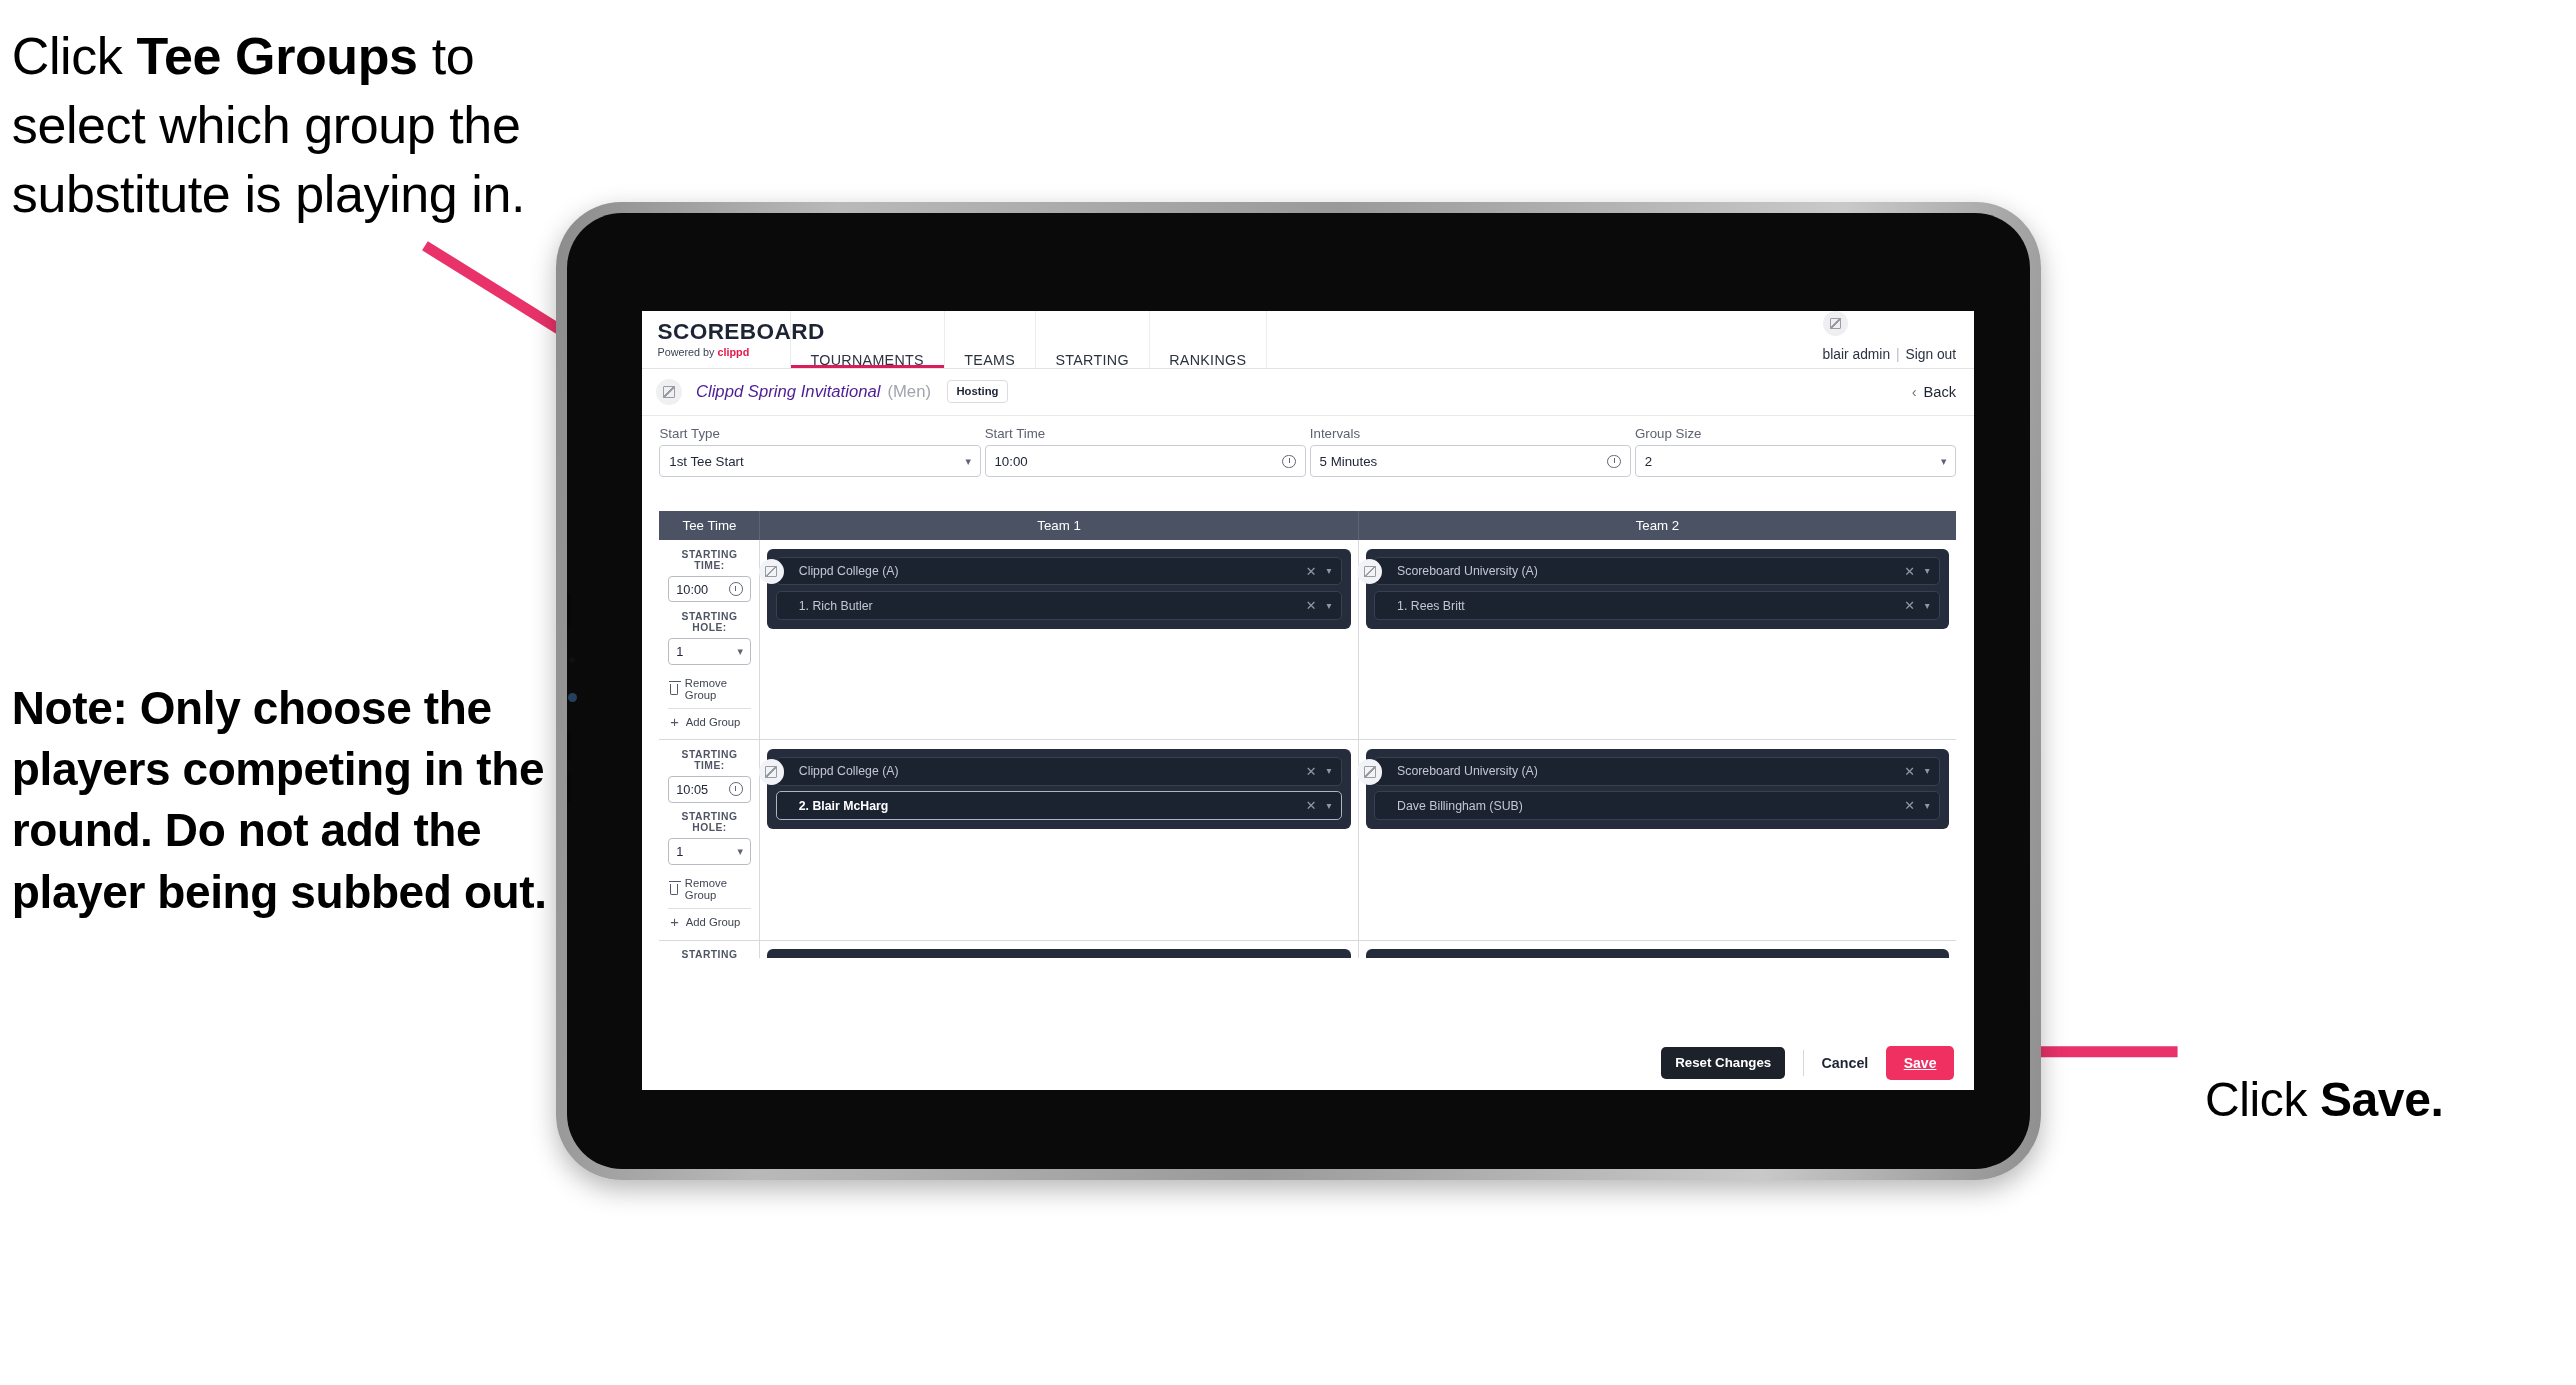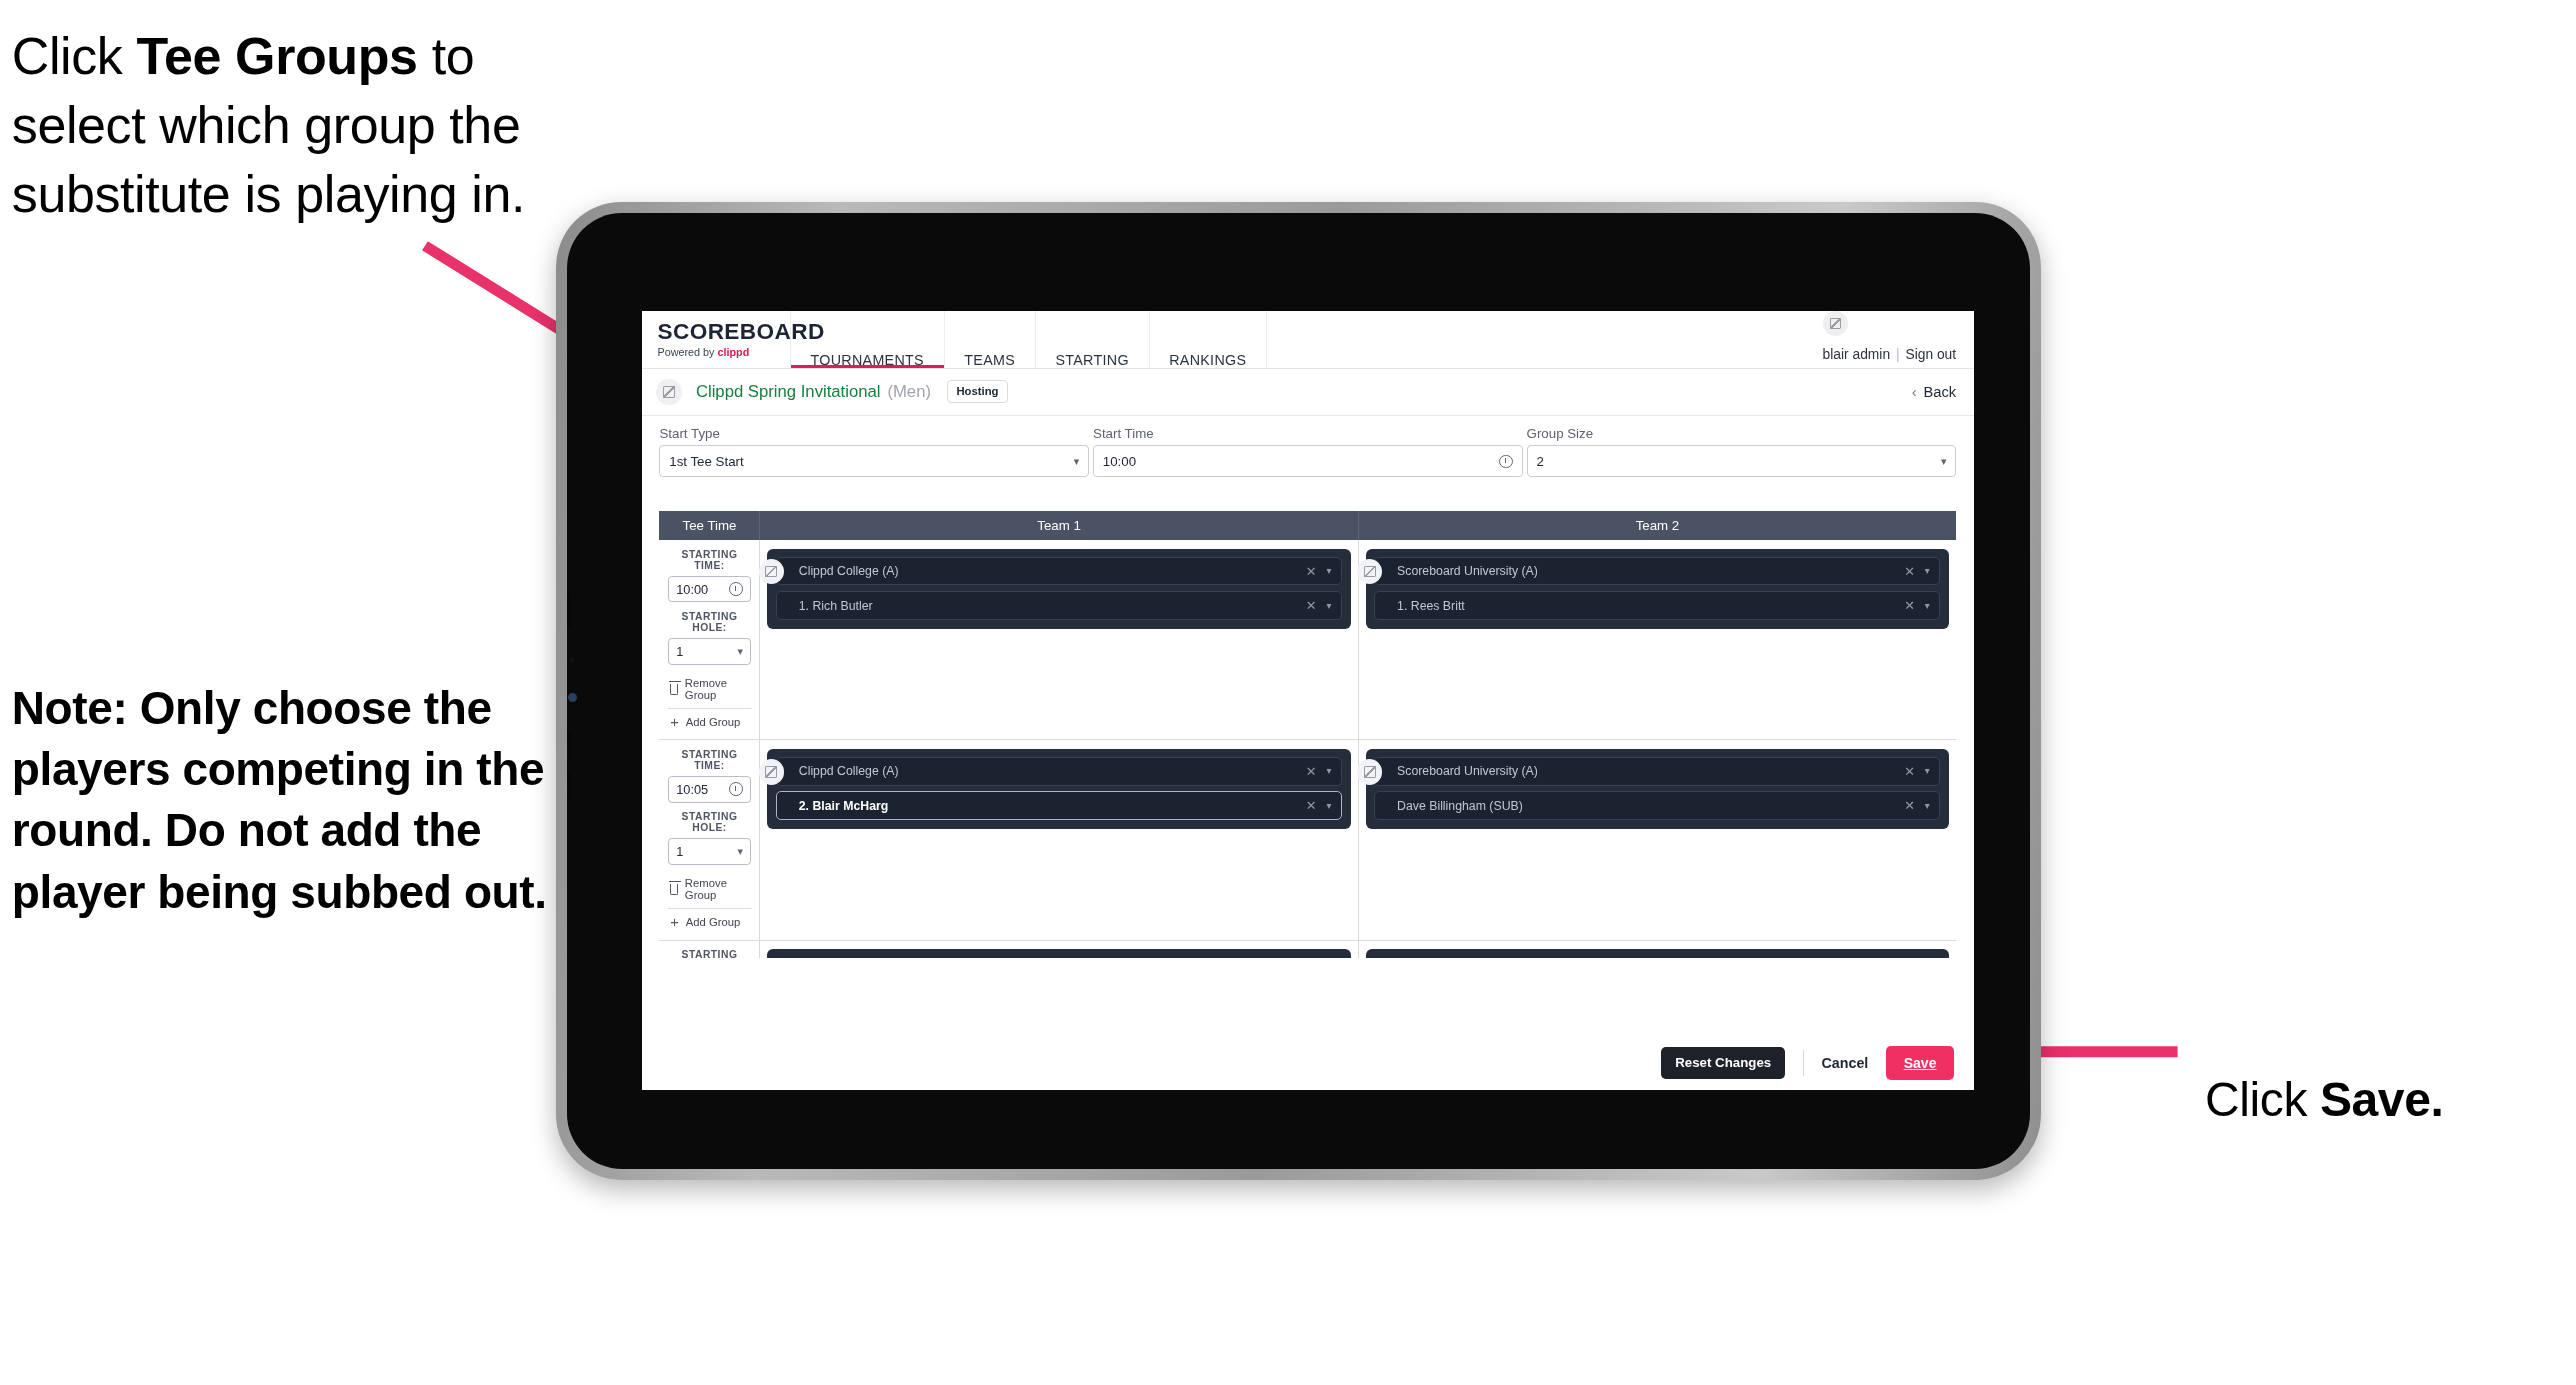--- a/index.html
+++ b/index.html
@@ -121,21 +121,21 @@
     display: flex; align-items: center;
     padding: 0 17.7px 0 13.8px;
     border-bottom: 1px solid #e8e8ea;
     background: #fff;
   }
   #crumb-icon {
     width: 26.5px; height: 26.5px; border-radius: 50%;
     background: #f0f0f2; display: flex; align-items: center; justify-content: center;
     margin-right: 13.8px;
   }
-  #crumb-title { font-size: 16.7px; color: #15803d; }
+  #crumb-title { font-size: 16.7px; color: #4c1d95; font-style: italic; }
   #crumb-gender { font-size: 16.7px; color: #a0a4ad; margin-left: 6.9px; }
   #crumb-badge {
     margin-left: 15.7px;
     border: 1px solid #dcdcdf; border-radius: 3.9px;
     font-size: 11.3px; font-weight: 700; color: #1d2433;
     padding: 4.9px 8.8px; line-height: 1;
   }
   #back-btn {
     margin-left: auto; display: flex; align-items: center; gap: 6.9px;
     font-size: 14.7px; color: #1d2433; cursor: pointer;
@@ -355,20 +355,27 @@
             </div>
           </div>
           <div class="field">
             <div class="field-label">Start Time</div>
             <div class="field-box">
               <span class="val">10:00</span>
               <span class="clockico"></span>
             </div>
           </div>
           <div class="field">
+            <div class="field-label">Intervals</div>
+            <div class="field-box">
+              <span class="val">5 Minutes</span>
+              <span class="clockico"></span>
+            </div>
+          </div>
+          <div class="field">
             <div class="field-label">Group Size</div>
             <div class="field-box">
               <span class="val">2</span>
               <span class="spin">▾</span>
             </div>
           </div>
         </div>
 
         <div id="tablewrap">
           <div id="table">

